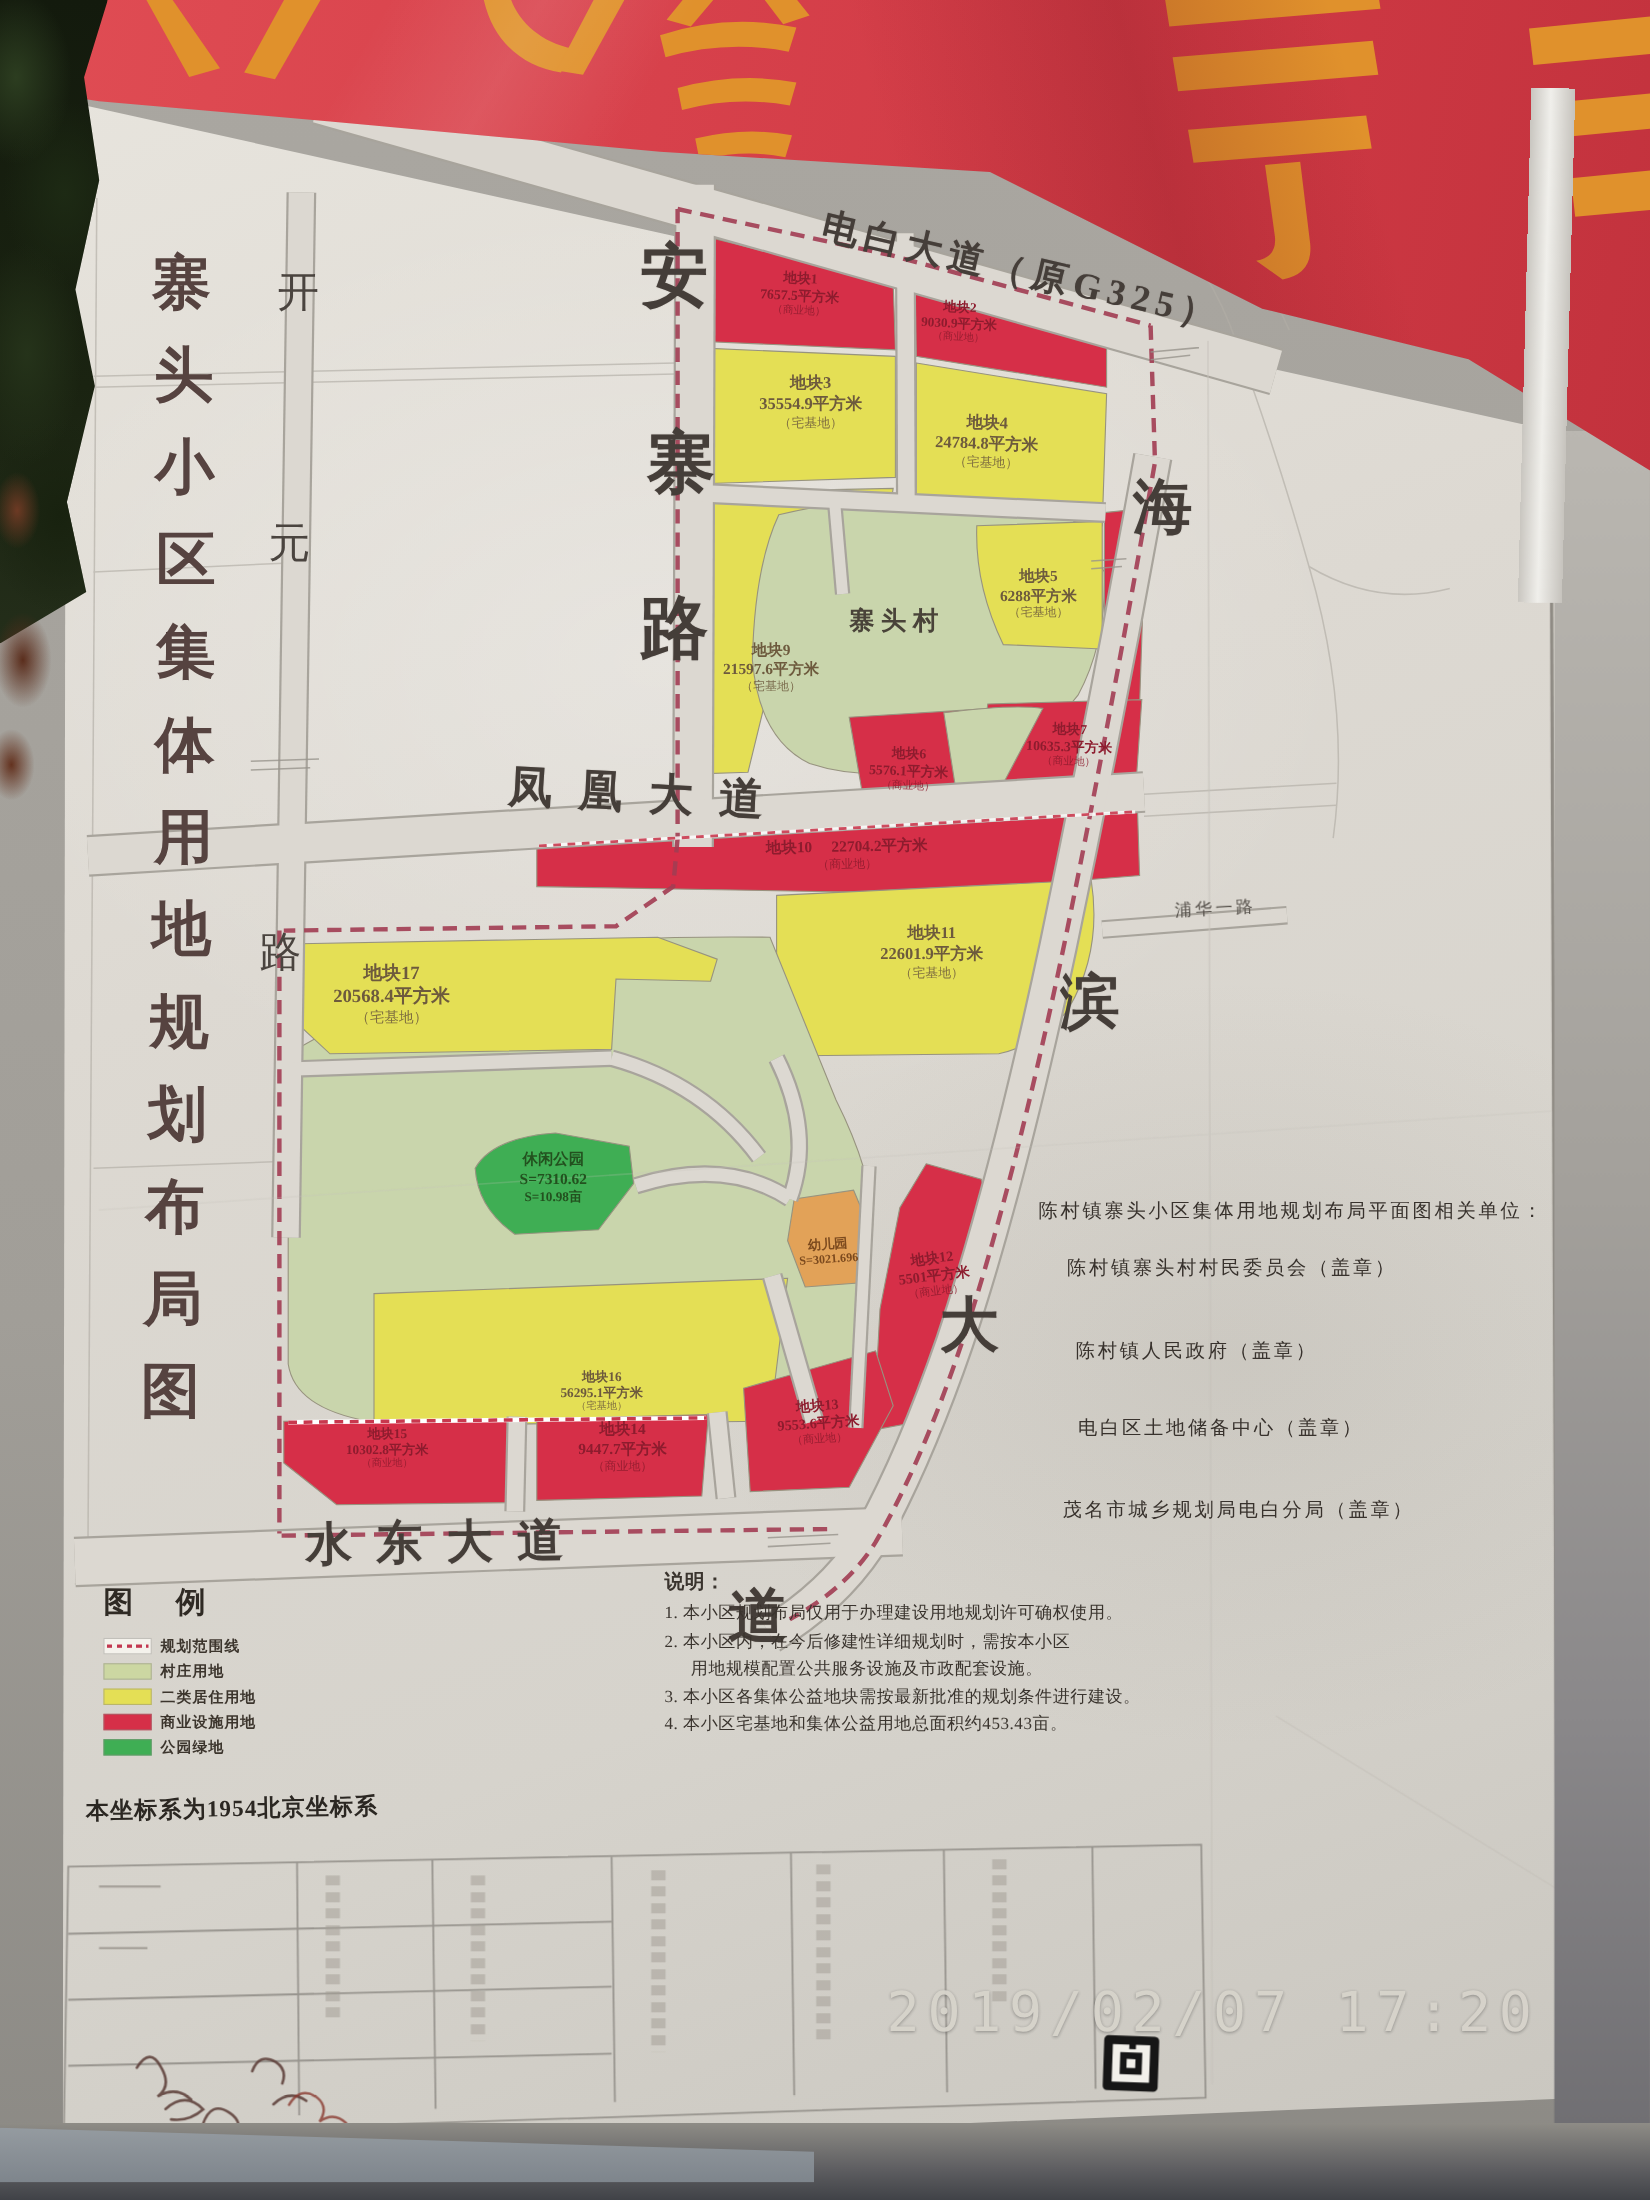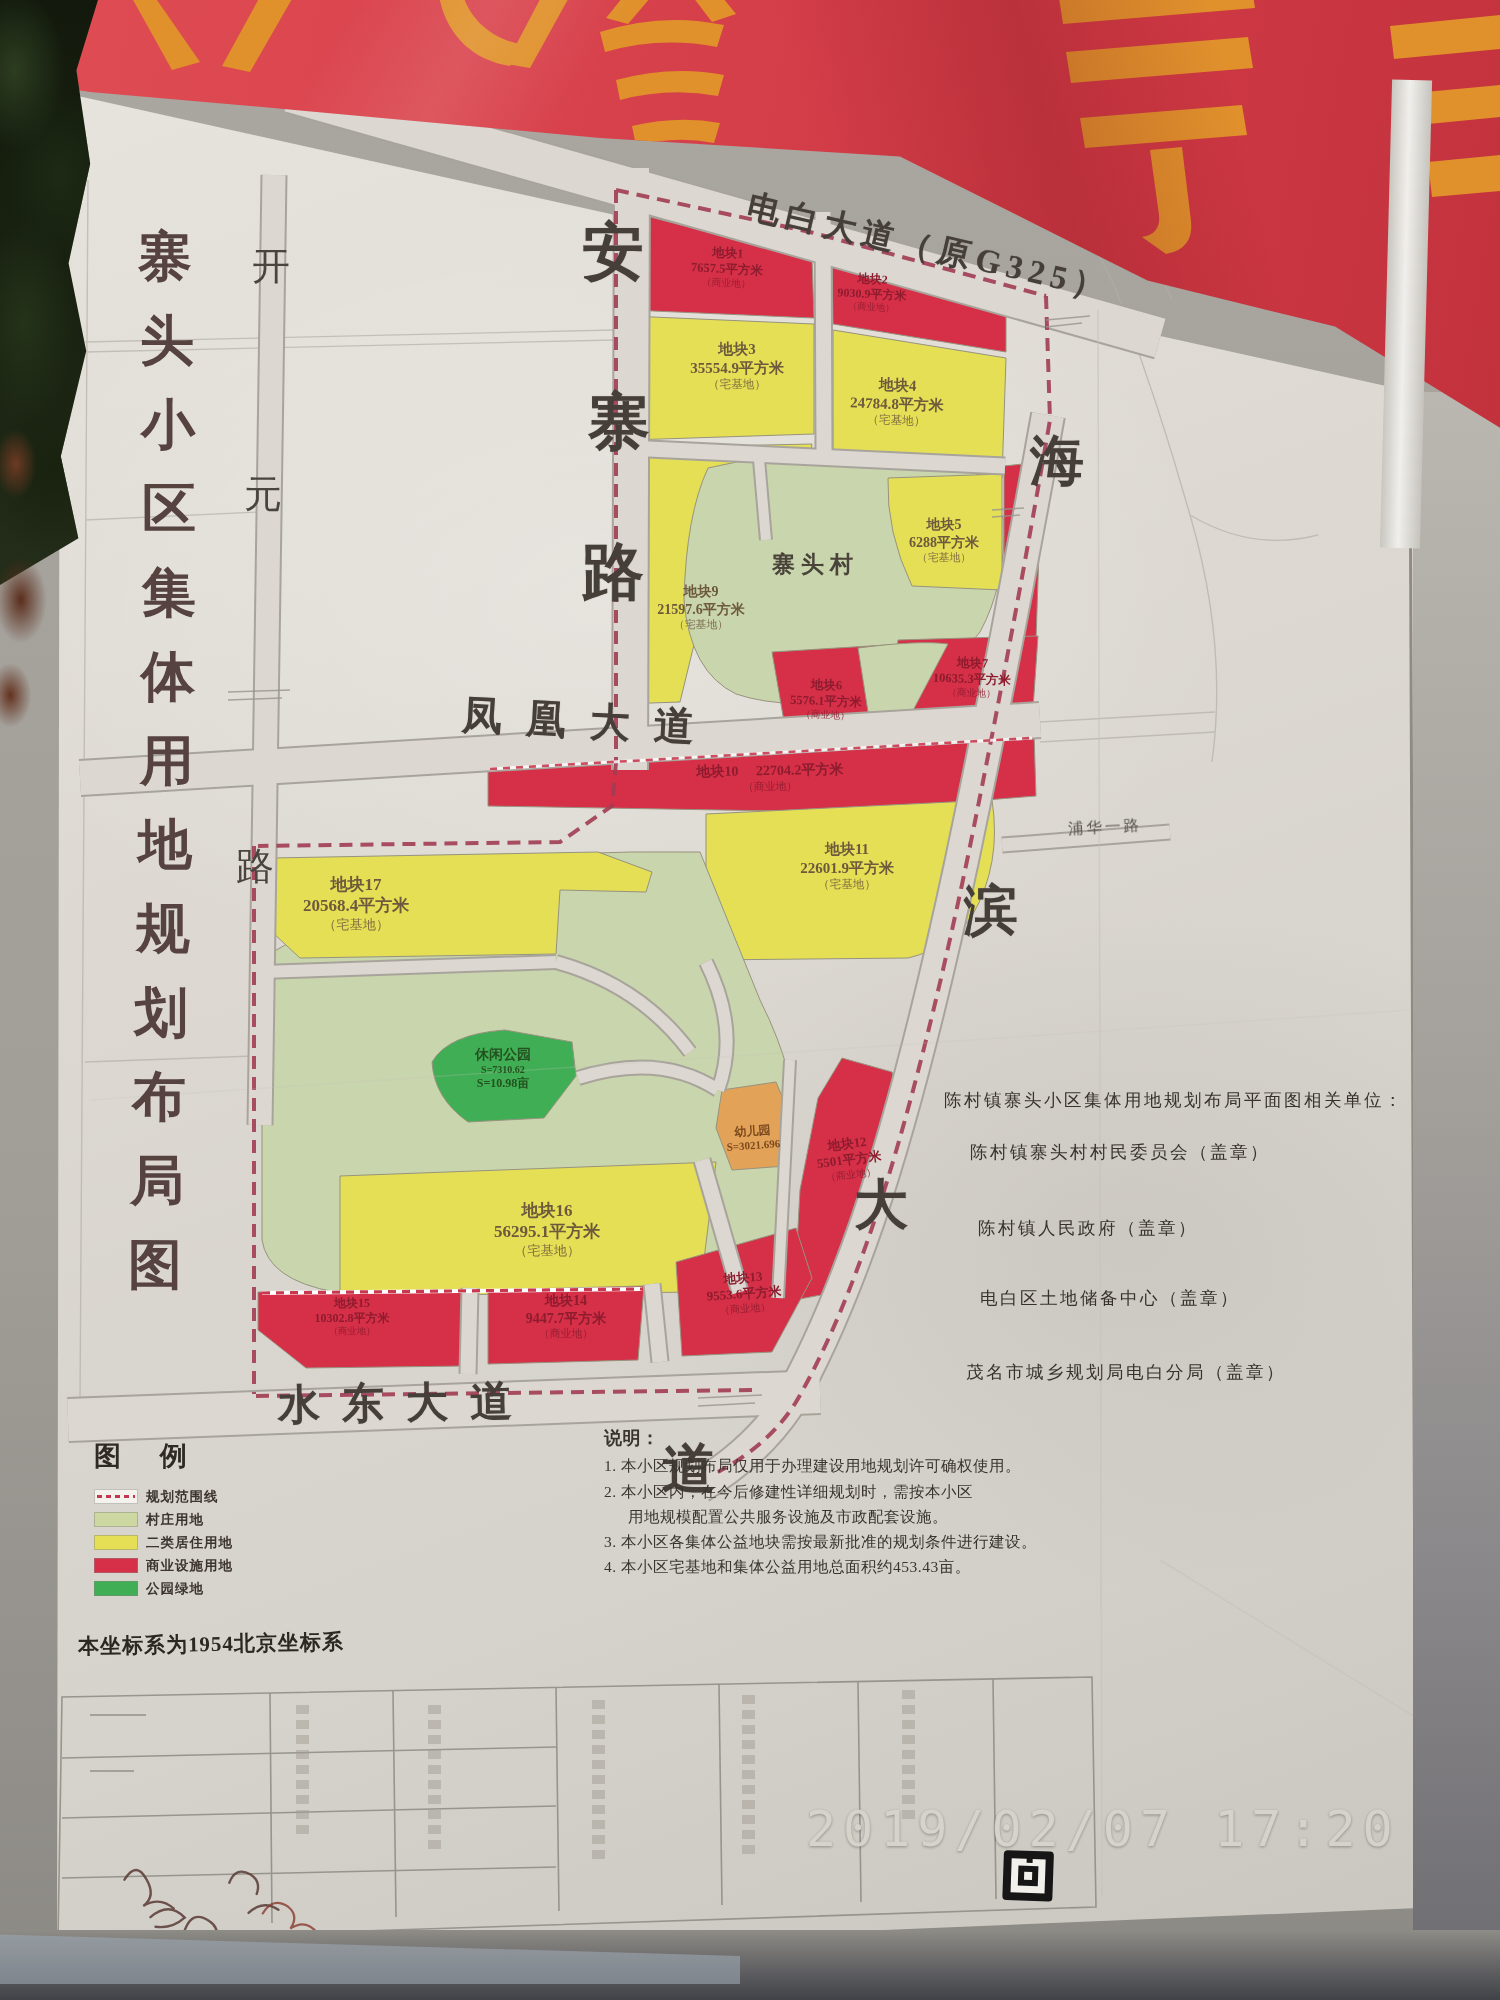--- a/index.html
+++ b/index.html
@@ -338,34 +338,34 @@
   <div class="plabel ptx-r" style="left:496px;top:1292px;width:140px;font-size:14px;">
     <div class="l1">地块14</div>
     <div class="l2">9447.7平方米</div>
     <div class="l3">（商业地）</div>
   </div>
   <div class="plabel ptx-r" style="left:277px;top:1296px;width:150px;font-size:12px;text-align:center;">
     <div class="l1">地块15</div>
     <div class="l2">10302.8平方米</div>
     <div class="l3">（商业地）</div>
   </div>
-  <div class="plabel ptx-y" style="left:452px;top:1200px;width:190px;font-size:17px;">
+  <div class="plabel ptx-y" style="left:452px;top:1244px;width:190px;font-size:12px;">
     <div class="l1">地块16</div>
     <div class="l2">56295.1平方米</div>
     <div class="l3">（宅基地）</div>
   </div>
   <div class="plabel ptx-y" style="left:256px;top:874px;width:200px;font-size:17px;">
     <div class="l1">地块17</div>
     <div class="l2">20568.4平方米</div>
     <div class="l3">（宅基地）</div>
   </div>
 
   <div class="plabel ptx-g" style="left:433px;top:1046px;width:140px;font-size:14px;">
     <div class="l1">休闲公园</div>
-    <div class="l2" style="font-size:10px;">S=7310.62</div>
+    <div class="l2" style="font-size:14px;">S=7310.62</div>
     <div class="l2" style="font-size:12px;">S=10.98亩</div>
   </div>
   <div class="plabel ptx-o" style="left:698px;top:1124px;width:110px;font-size:12px;transform:rotate(-4deg);">
     <div class="l1">幼儿园</div>
     <div class="l2" style="font-size:11px;">S=3021.696</div>
   </div>
 
   <div>
     <div class="unit-line" style="left:944px;top:1088px;">陈村镇寨头小区集体用地规划布局平面图相关单位：</div>
     <div class="unit-line" style="left:970px;top:1140px;">陈村镇寨头村村民委员会（盖章）</div>

